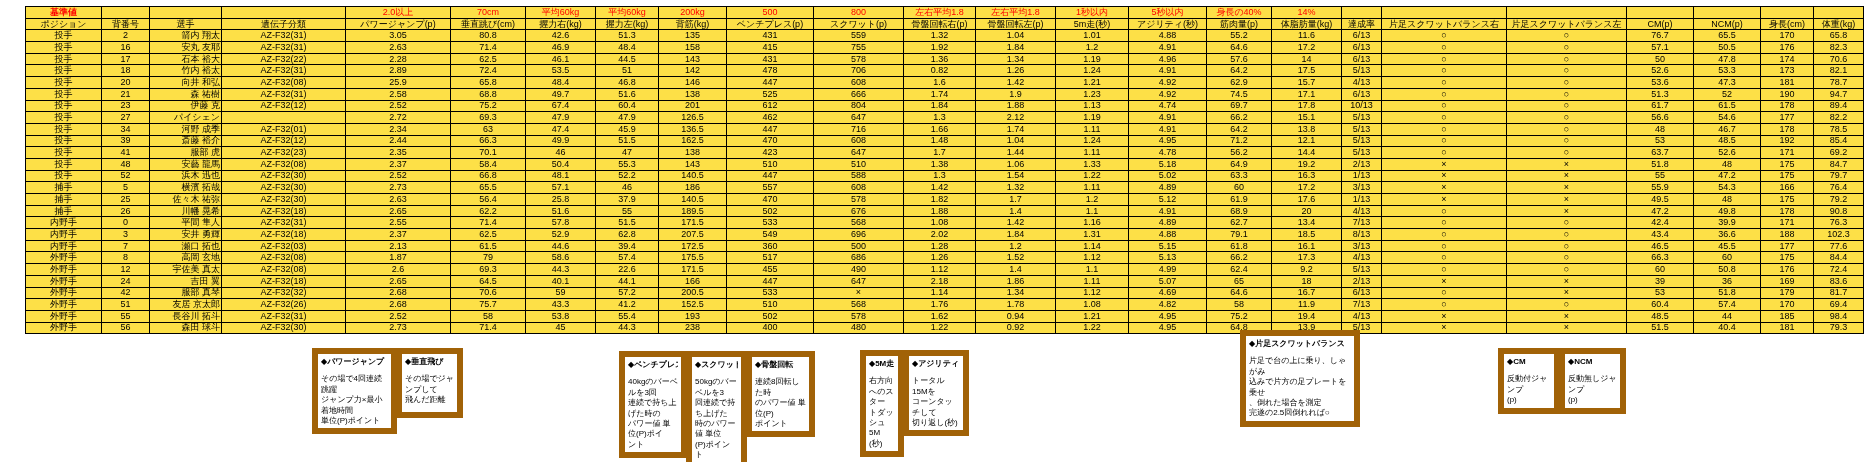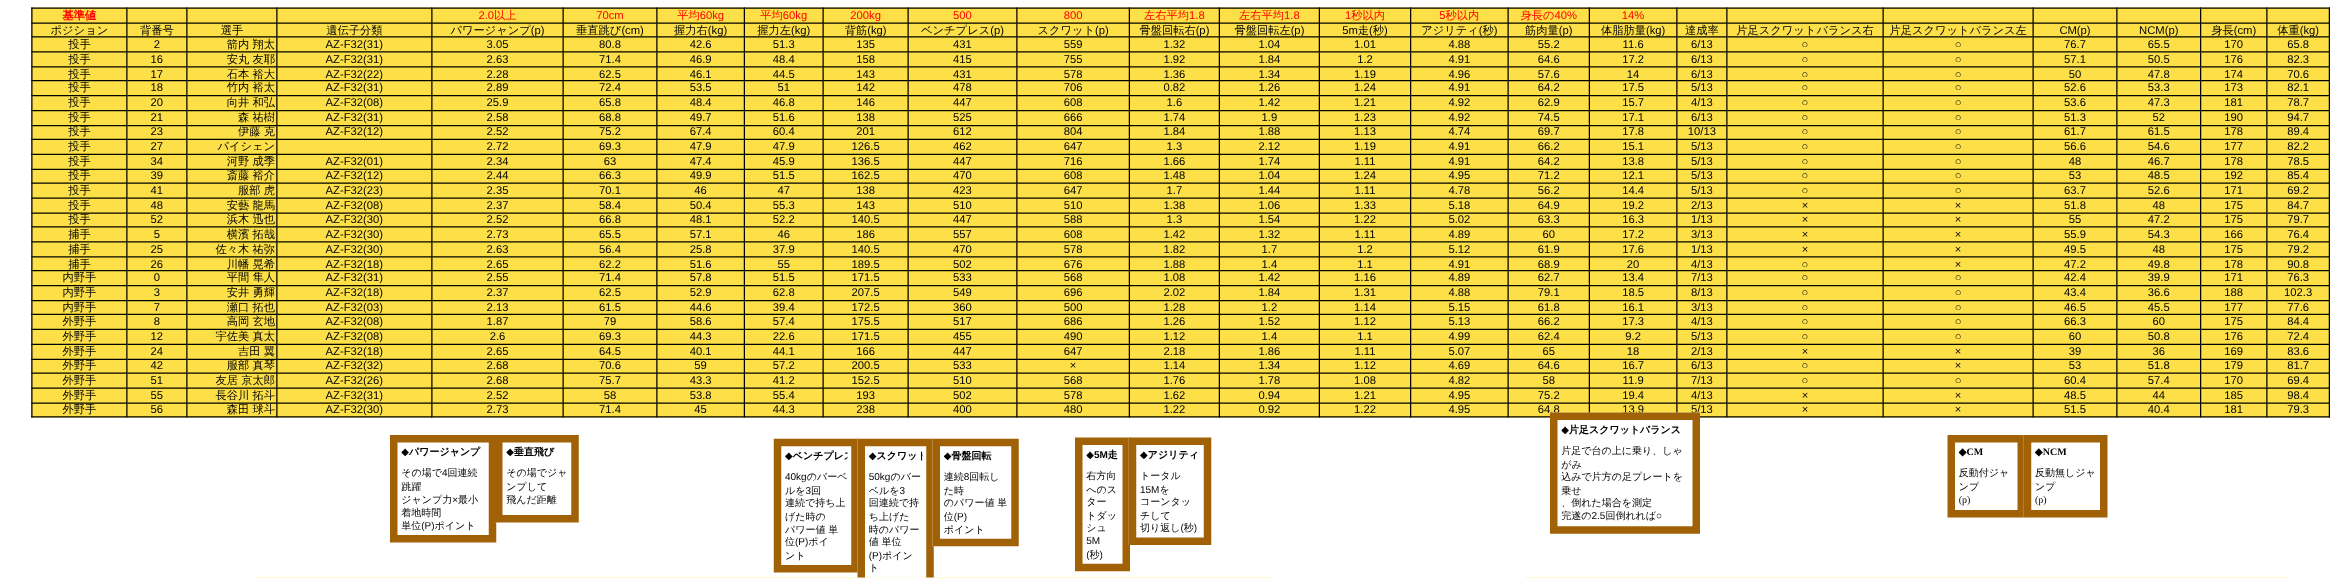--- a/index.html
+++ b/index.html
@@ -849,21 +849,21 @@
     </div>
     <div class="note-group" style="left: 1240px; top: 330px;">
       <div class="note-box" style="width: 120px; min-height: 74px;">
         <div class="note-title">◆片足スクワットバランス</div>
         <div class="note-body">片足で台の上に乗り、しゃがみ
 込みで片方の足プレートを乗せ
 、倒れた場合を測定
 完遂の2.5回倒れれば○</div>
       </div>
     </div>
-    <div class="note-group" style="left: 1558px; top: 348px; font-family: Liberation Serif, serif;">
+    <div class="note-group" style="left: 1498px; top: 348px;">
       <div class="note-box" style="width: 62px; min-height: 47px;">
         <div class="note-title">◆CM</div>
         <div class="note-body">反動付ジャンプ
 (p)</div>
       </div>
       <div class="note-box" style="width: 67px; min-height: 47px;">
         <div class="note-title">◆NCM</div>
         <div class="note-body">反動無しジャンプ
 (p)</div>
       </div>

